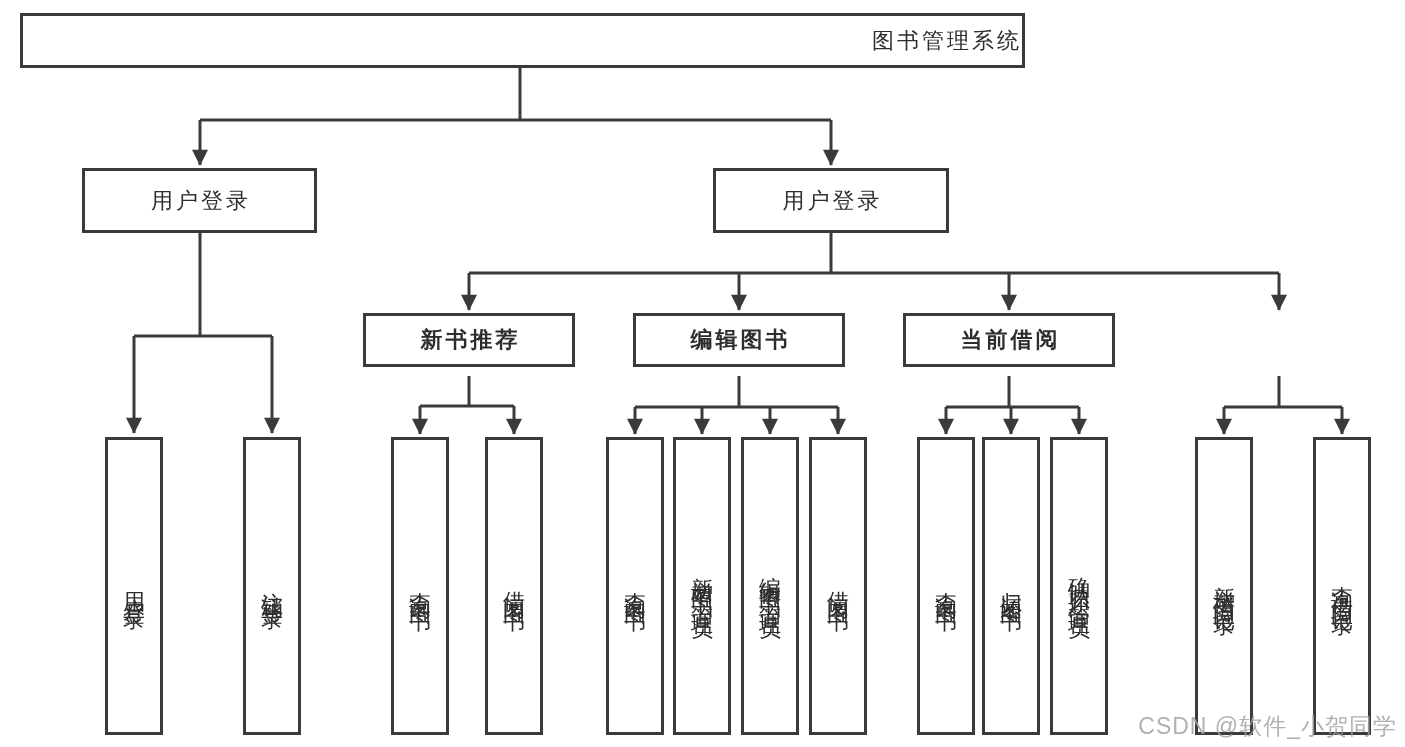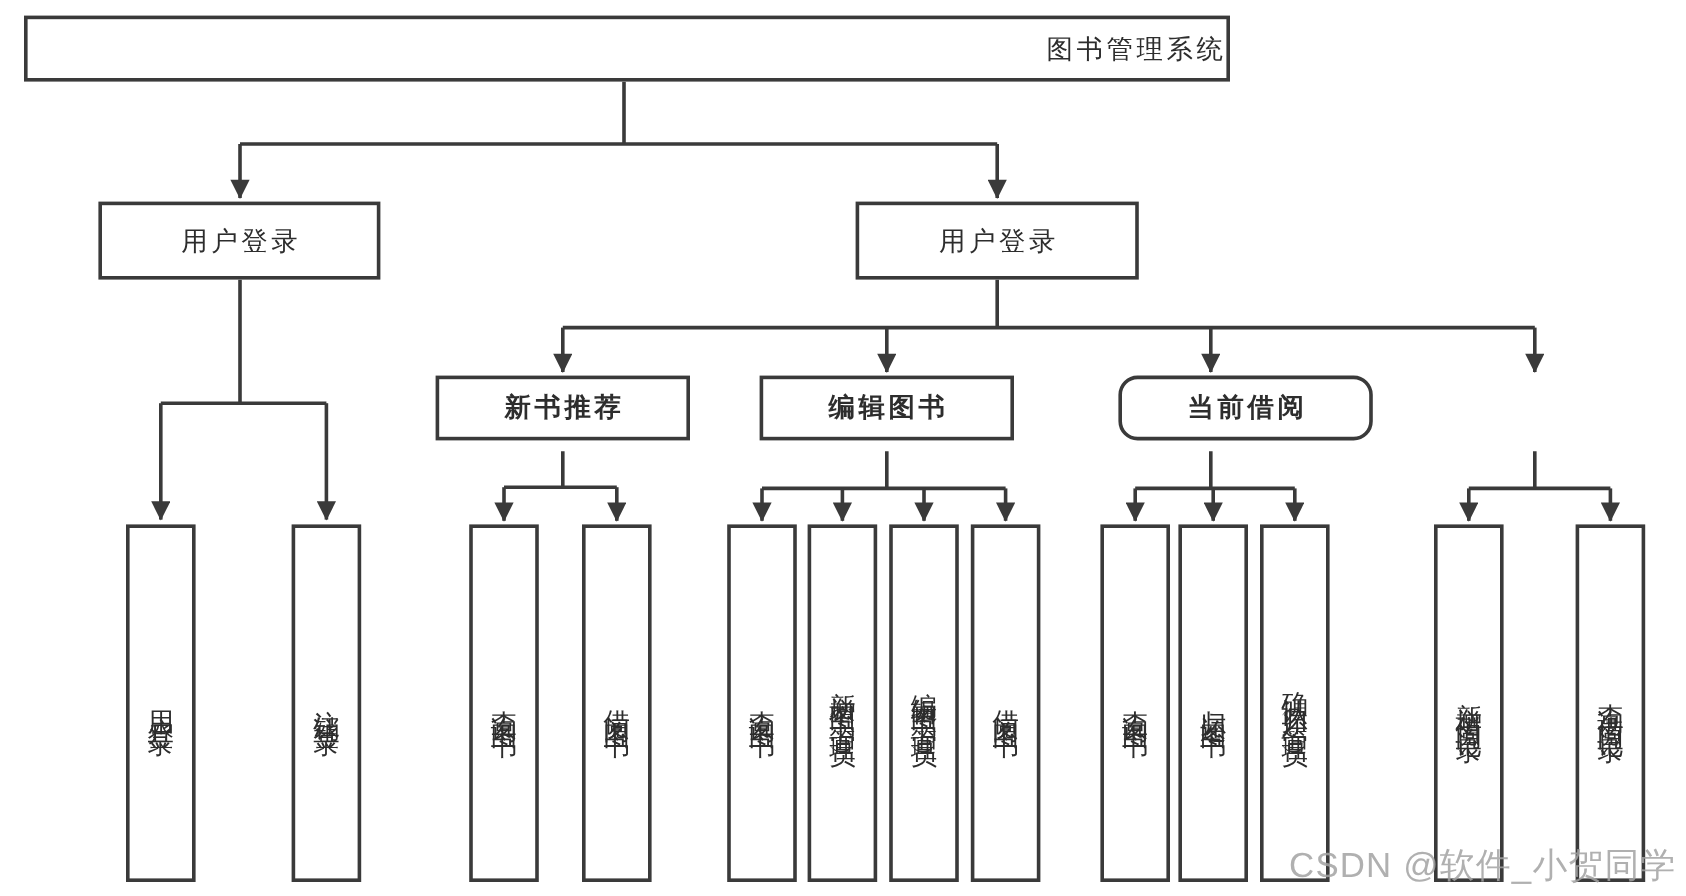--- a/index.html
+++ b/index.html
@@ -45,21 +45,21 @@
     color: var(--text);
   }
   .hnode { font-size: 22px; letter-spacing: 3px; }
   .hnode .label { white-space: nowrap; padding-left: 3px; }
   .root-node   { left: 20px;  top: 13px;  width: 1005px; height: 55px; justify-content: flex-end; }
   .login-node  { left: 82px;  top: 168px; width: 235px;  height: 65px; }
   .mgmt-node   { left: 713px; top: 168px; width: 236px;  height: 65px; }
   .l3-node     { top: 313px; width: 212px; height: 54px; font-weight: bold; }
   .n-recommend { left: 363px; }
   .n-borrow    { left: 633px; }
-  .n-current   { left: 932px; border-radius: 16px; }
+  .n-current   { left: 903px; }
   .n-records   { left: 1173px; }
   .vnode {
     top: 437px;
     width: 58px;
     height: 298px;
   }
   .vnode .label {
     writing-mode: vertical-rl;
     text-orientation: mixed;
     font-size: 22px;
@@ -77,21 +77,21 @@
   .v-bor-borrow  { left: 809px; }
   .v-cur-query   { left: 917px; }
   .v-cur-return  { left: 982px; }
   .v-cur-confirm { left: 1050px; }
   .v-recd-add    { left: 1195px; }
   .v-recd-query  { left: 1313px; }
   .watermark {
     position: absolute;
     right: 8px;
     bottom: 5px;
-    font-size: 29px;
+    font-size: 23px;
     letter-spacing: 1px;
     color: var(--watermark);
     opacity: 0.85;
     z-index: 10;
     white-space: nowrap;
   }
 </style>
 </head>
 <body>
 

